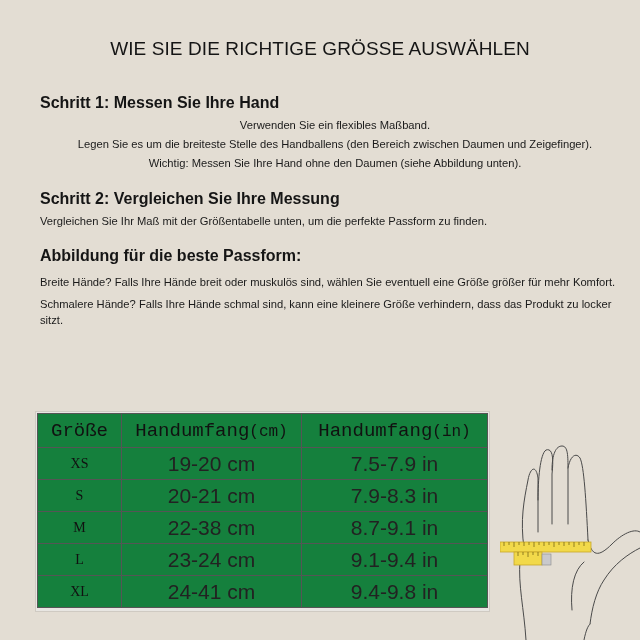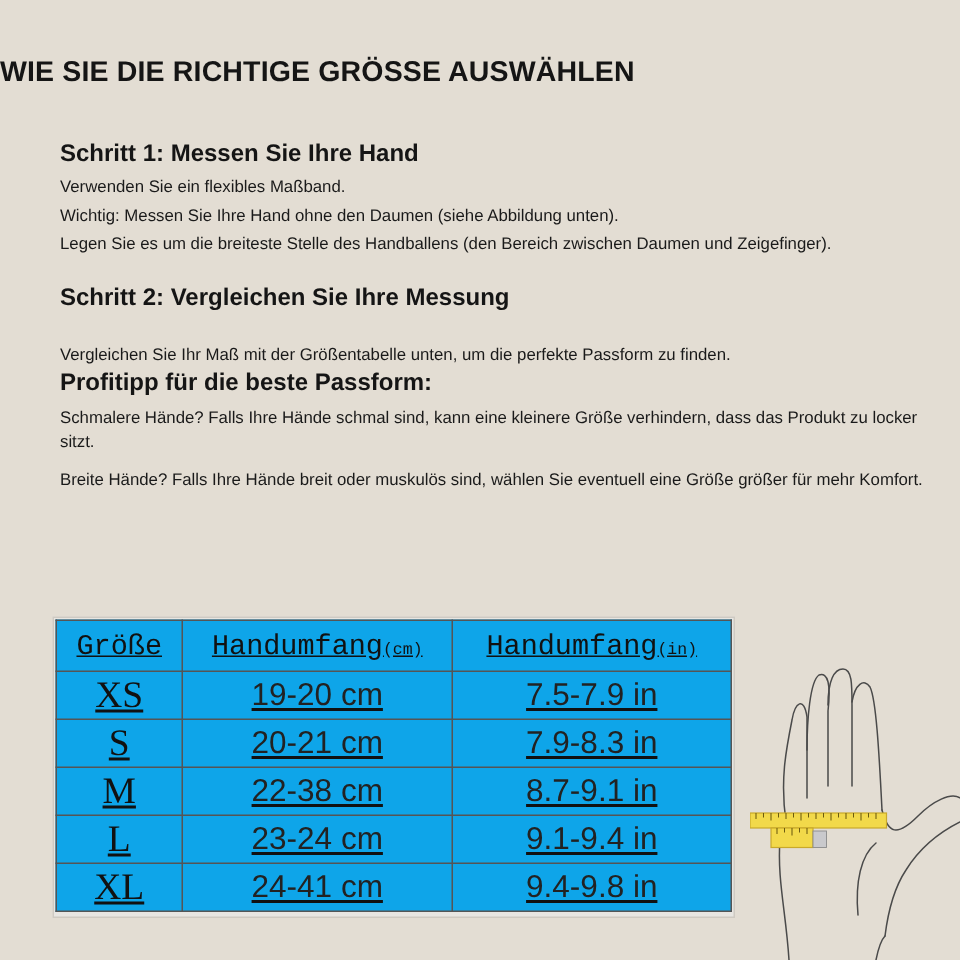--- a/index.html
+++ b/index.html
@@ -5,81 +5,80 @@
   html, body { margin: 0; padding: 0; }
   body {
     width: 640px; height: 640px; overflow: hidden;
     background: #e3ddd3;
     font-family: "Liberation Sans", sans-serif;
     color: #111;
     position: relative;
   }
   .title {
     position: absolute; left: 0; top: 38px; width: 640px;
-    font-size: 19px; letter-spacing: 0.1px;
+    text-align: center; font-size: 19px; letter-spacing: 0.1px;
     color: #151515;
-    font-weight: bold;
   }
   .section { position: absolute; left: 40px; width: 590px; }
   .h2 { font-size: 16px; color: #151515; margin: 0; }
   .p { font-size: 11.2px; color: #1a1a1a; margin: 0; line-height: 19px; }
   .p.wrap { line-height: 16px; }
 
   .table-frame {
     position: absolute; left: 35px; top: 411px; width: 455px; height: 201px;
     background: #e8e6e2; border: 1px solid #cfcac2; box-sizing: border-box;
   }
   table.size {
     position: absolute; left: 37px; top: 413px;
-    border-collapse: collapse; background: #0ea5e9; text-decoration: underline;
+    border-collapse: collapse; background: #15803d;
   }
   table.size td, table.size th {
     border: 1px solid #555; padding: 0; text-align: center;
     height: 32px; box-sizing: border-box;
   }
   table.size th {
     height: 34px; font-family: "Liberation Mono", "DejaVu Sans Mono", monospace;
     font-weight: normal; font-size: 19px; color: #111;
   }
-  table.size th small { font-size: 11px; }
+  table.size th small { font-size: 16px; }
   td.size-col {
-    font-family: "Liberation Serif", serif; font-size: 25px; width: 84px; color: #111;
+    font-family: "Liberation Serif", serif; font-size: 14px; width: 84px; color: #111;
   }
   th.size-col { width: 84px; }
   td.cm-col, th.cm-col { width: 180px; }
   td.in-col, th.in-col { width: 186px; }
   td.val { font-size: 21px; color: #222; }
 
   .hand { position: absolute; left: 500px; top: 440px; width: 140px; height: 200px; }
 </style>
 </head>
 <body>
 
 <div class="title">WIE SIE DIE RICHTIGE GRÖSSE AUSWÄHLEN</div>
 
 <div class="section" style="top:94px;">
   <h2 class="h2">Schritt 1: Messen Sie Ihre Hand</h2>
-  <div style="margin-top:4px;">
+  <div style="margin-top:4px;text-align:center;">
     <p class="p">Verwenden Sie ein flexibles Maßband.</p>
+    <p class="p">Legen Sie es um die breiteste Stelle des Handballens (den Bereich zwischen Daumen und Zeigefinger).</p>
     <p class="p">Wichtig: Messen Sie Ihre Hand ohne den Daumen (siehe Abbildung unten).</p>
-    <p class="p">Legen Sie es um die breiteste Stelle des Handballens (den Bereich zwischen Daumen und Zeigefinger).</p>
   </div>
 </div>
 
 <div class="section" style="top:190px;">
   <h2 class="h2">Schritt 2: Vergleichen Sie Ihre Messung</h2>
-  <div style="margin-top:20px;">
+  <div style="margin-top:4px;">
     <p class="p">Vergleichen Sie Ihr Maß mit der Größentabelle unten, um die perfekte Passform zu finden.</p>
   </div>
 </div>
 
 <div class="section" style="top:247px;">
-  <h2 class="h2">Profitipp für die beste Passform:</h2>
+  <h2 class="h2">Abbildung für die beste Passform:</h2>
+  <p class="p wrap" style="margin-top:9px; width:580px;">Breite Hände? Falls Ihre Hände breit oder muskulös sind, wählen Sie eventuell eine Größe größer für mehr Komfort.</p>
   <p class="p wrap" style="margin-top:6px; width:580px;">Schmalere Hände? Falls Ihre Hände schmal sind, kann eine kleinere Größe verhindern, dass das Produkt zu locker sitzt.</p>
-  <p class="p wrap" style="margin-top:9px; width:580px;">Breite Hände? Falls Ihre Hände breit oder muskulös sind, wählen Sie eventuell eine Größe größer für mehr Komfort.</p>
 </div>
 
 <div class="table-frame"></div>
 <table class="size">
   <thead>
     <tr>
       <th class="size-col"><span>Größe</span></th>
       <th class="cm-col"><span>Handumfang</span><small>(cm)</small></th>
       <th class="in-col"><span>Handumfang</span><small>(in)</small></th>
     </tr>

